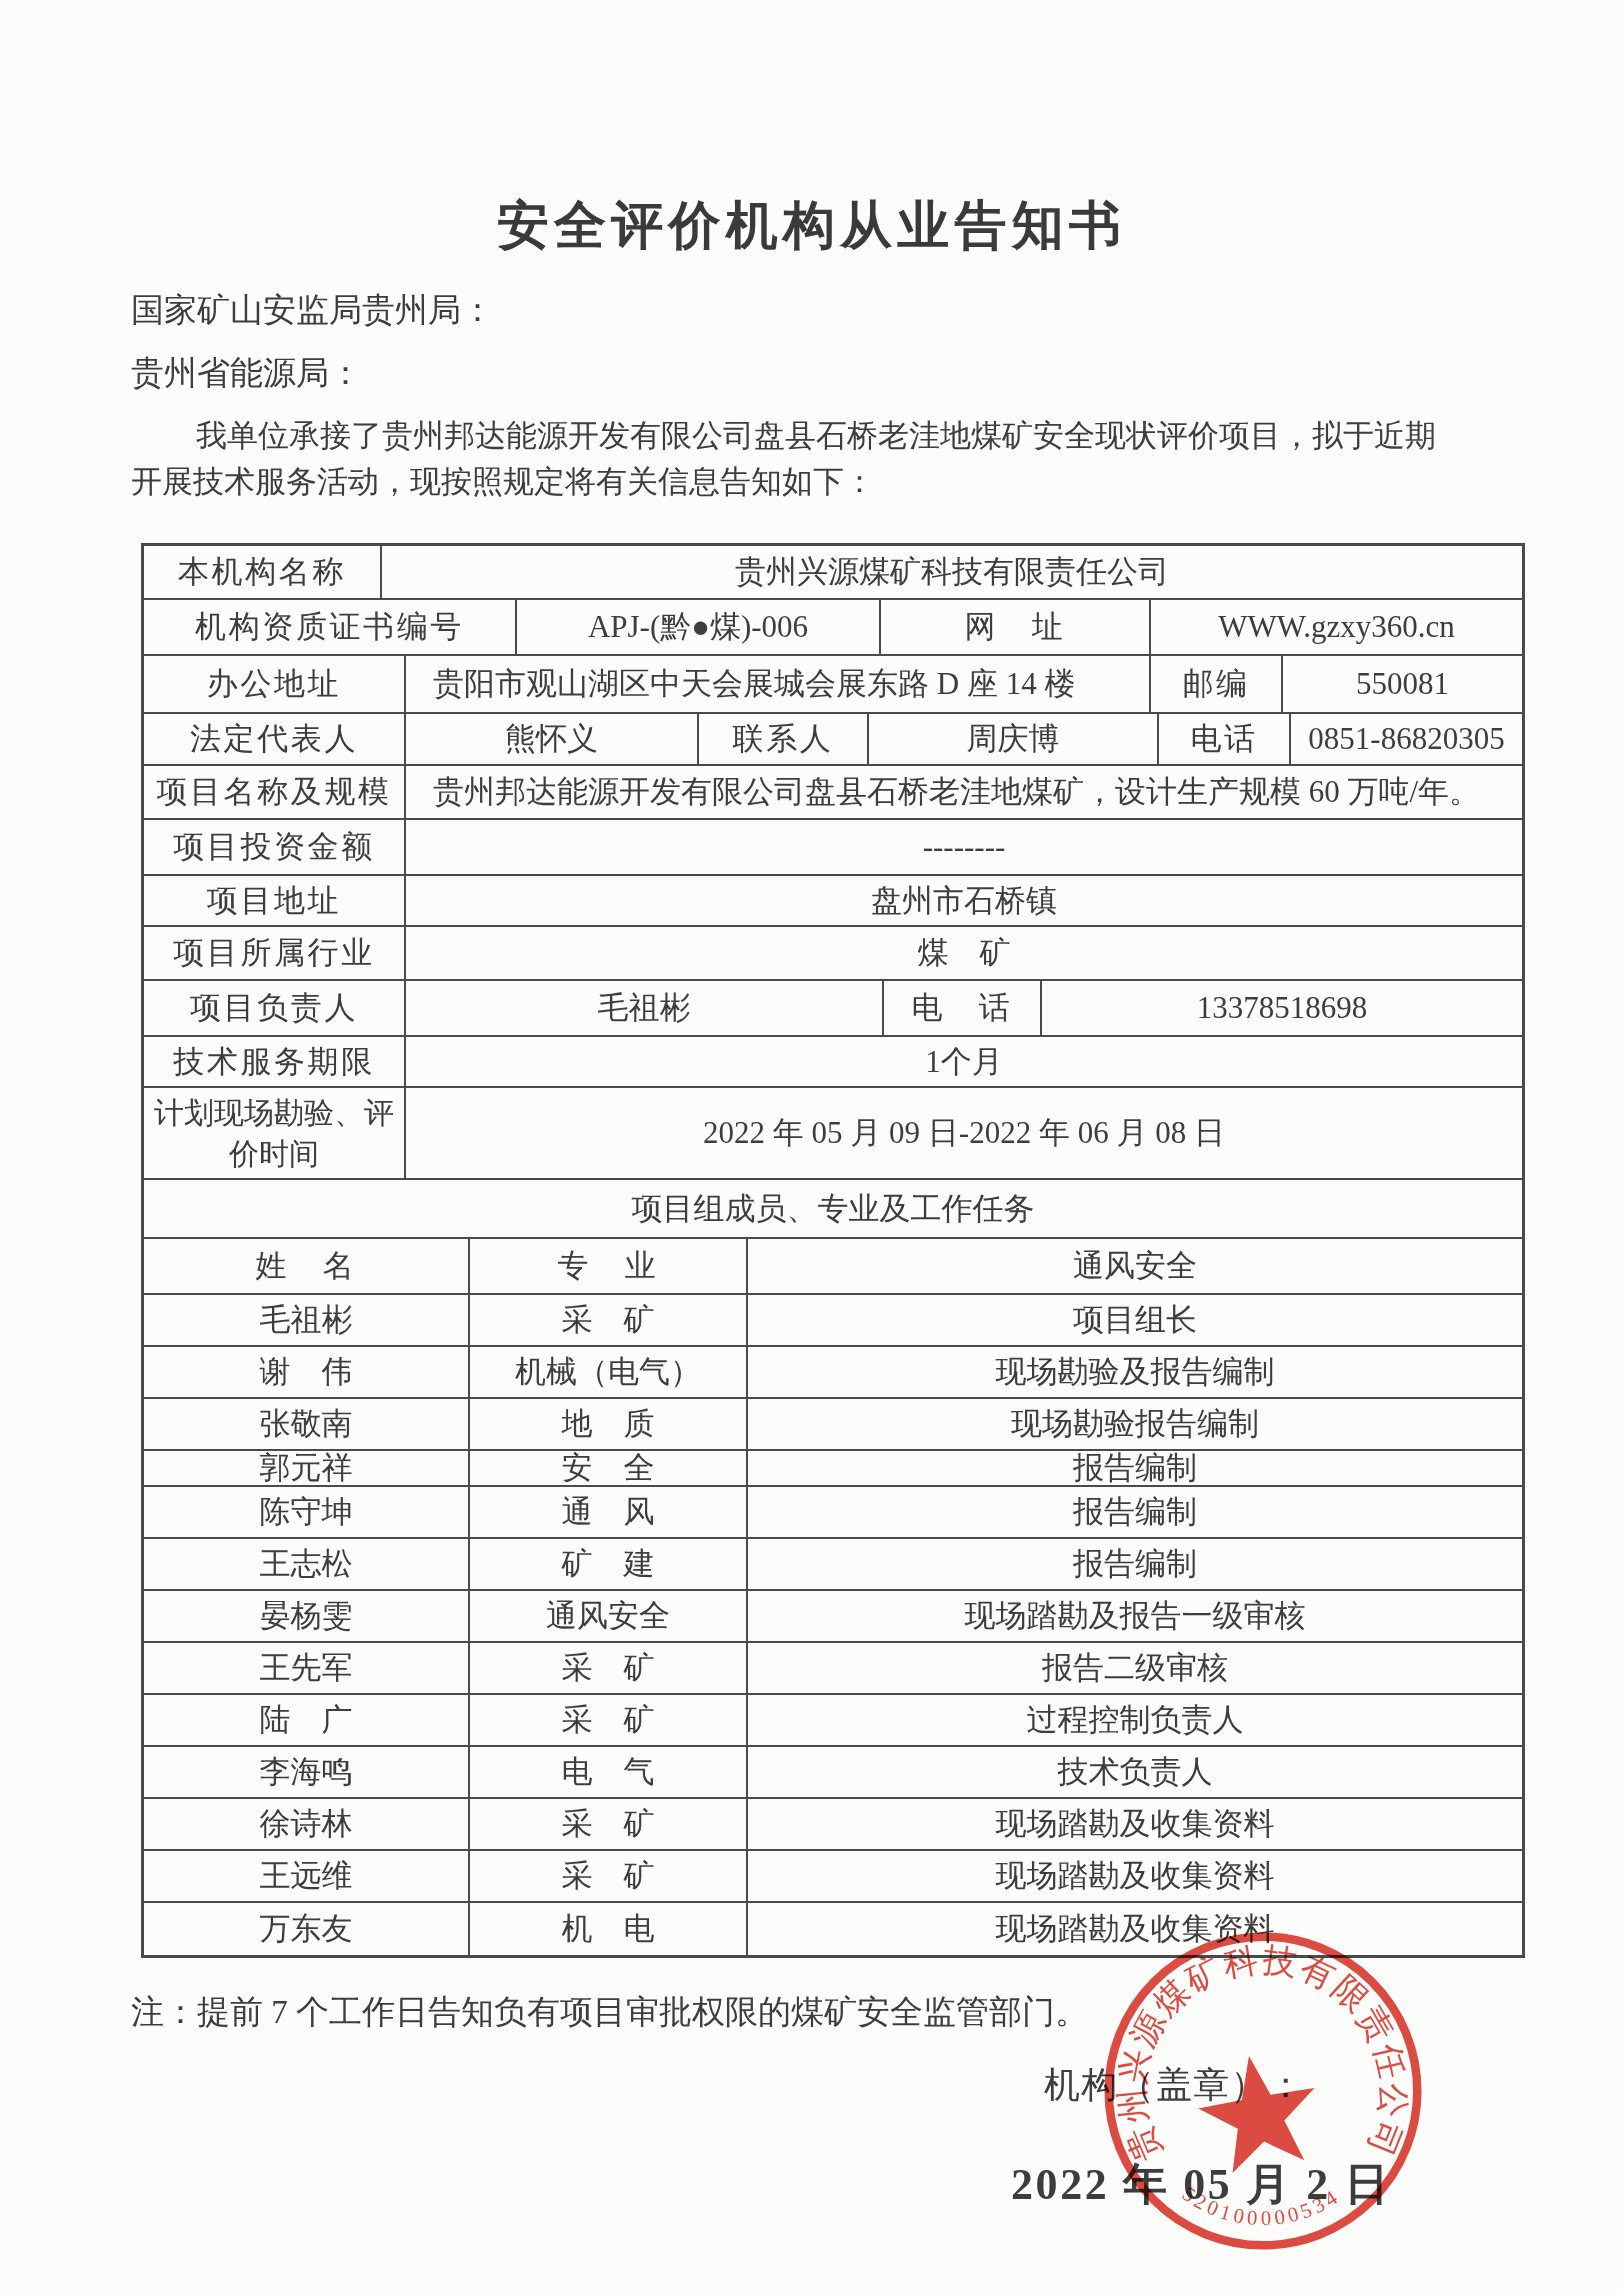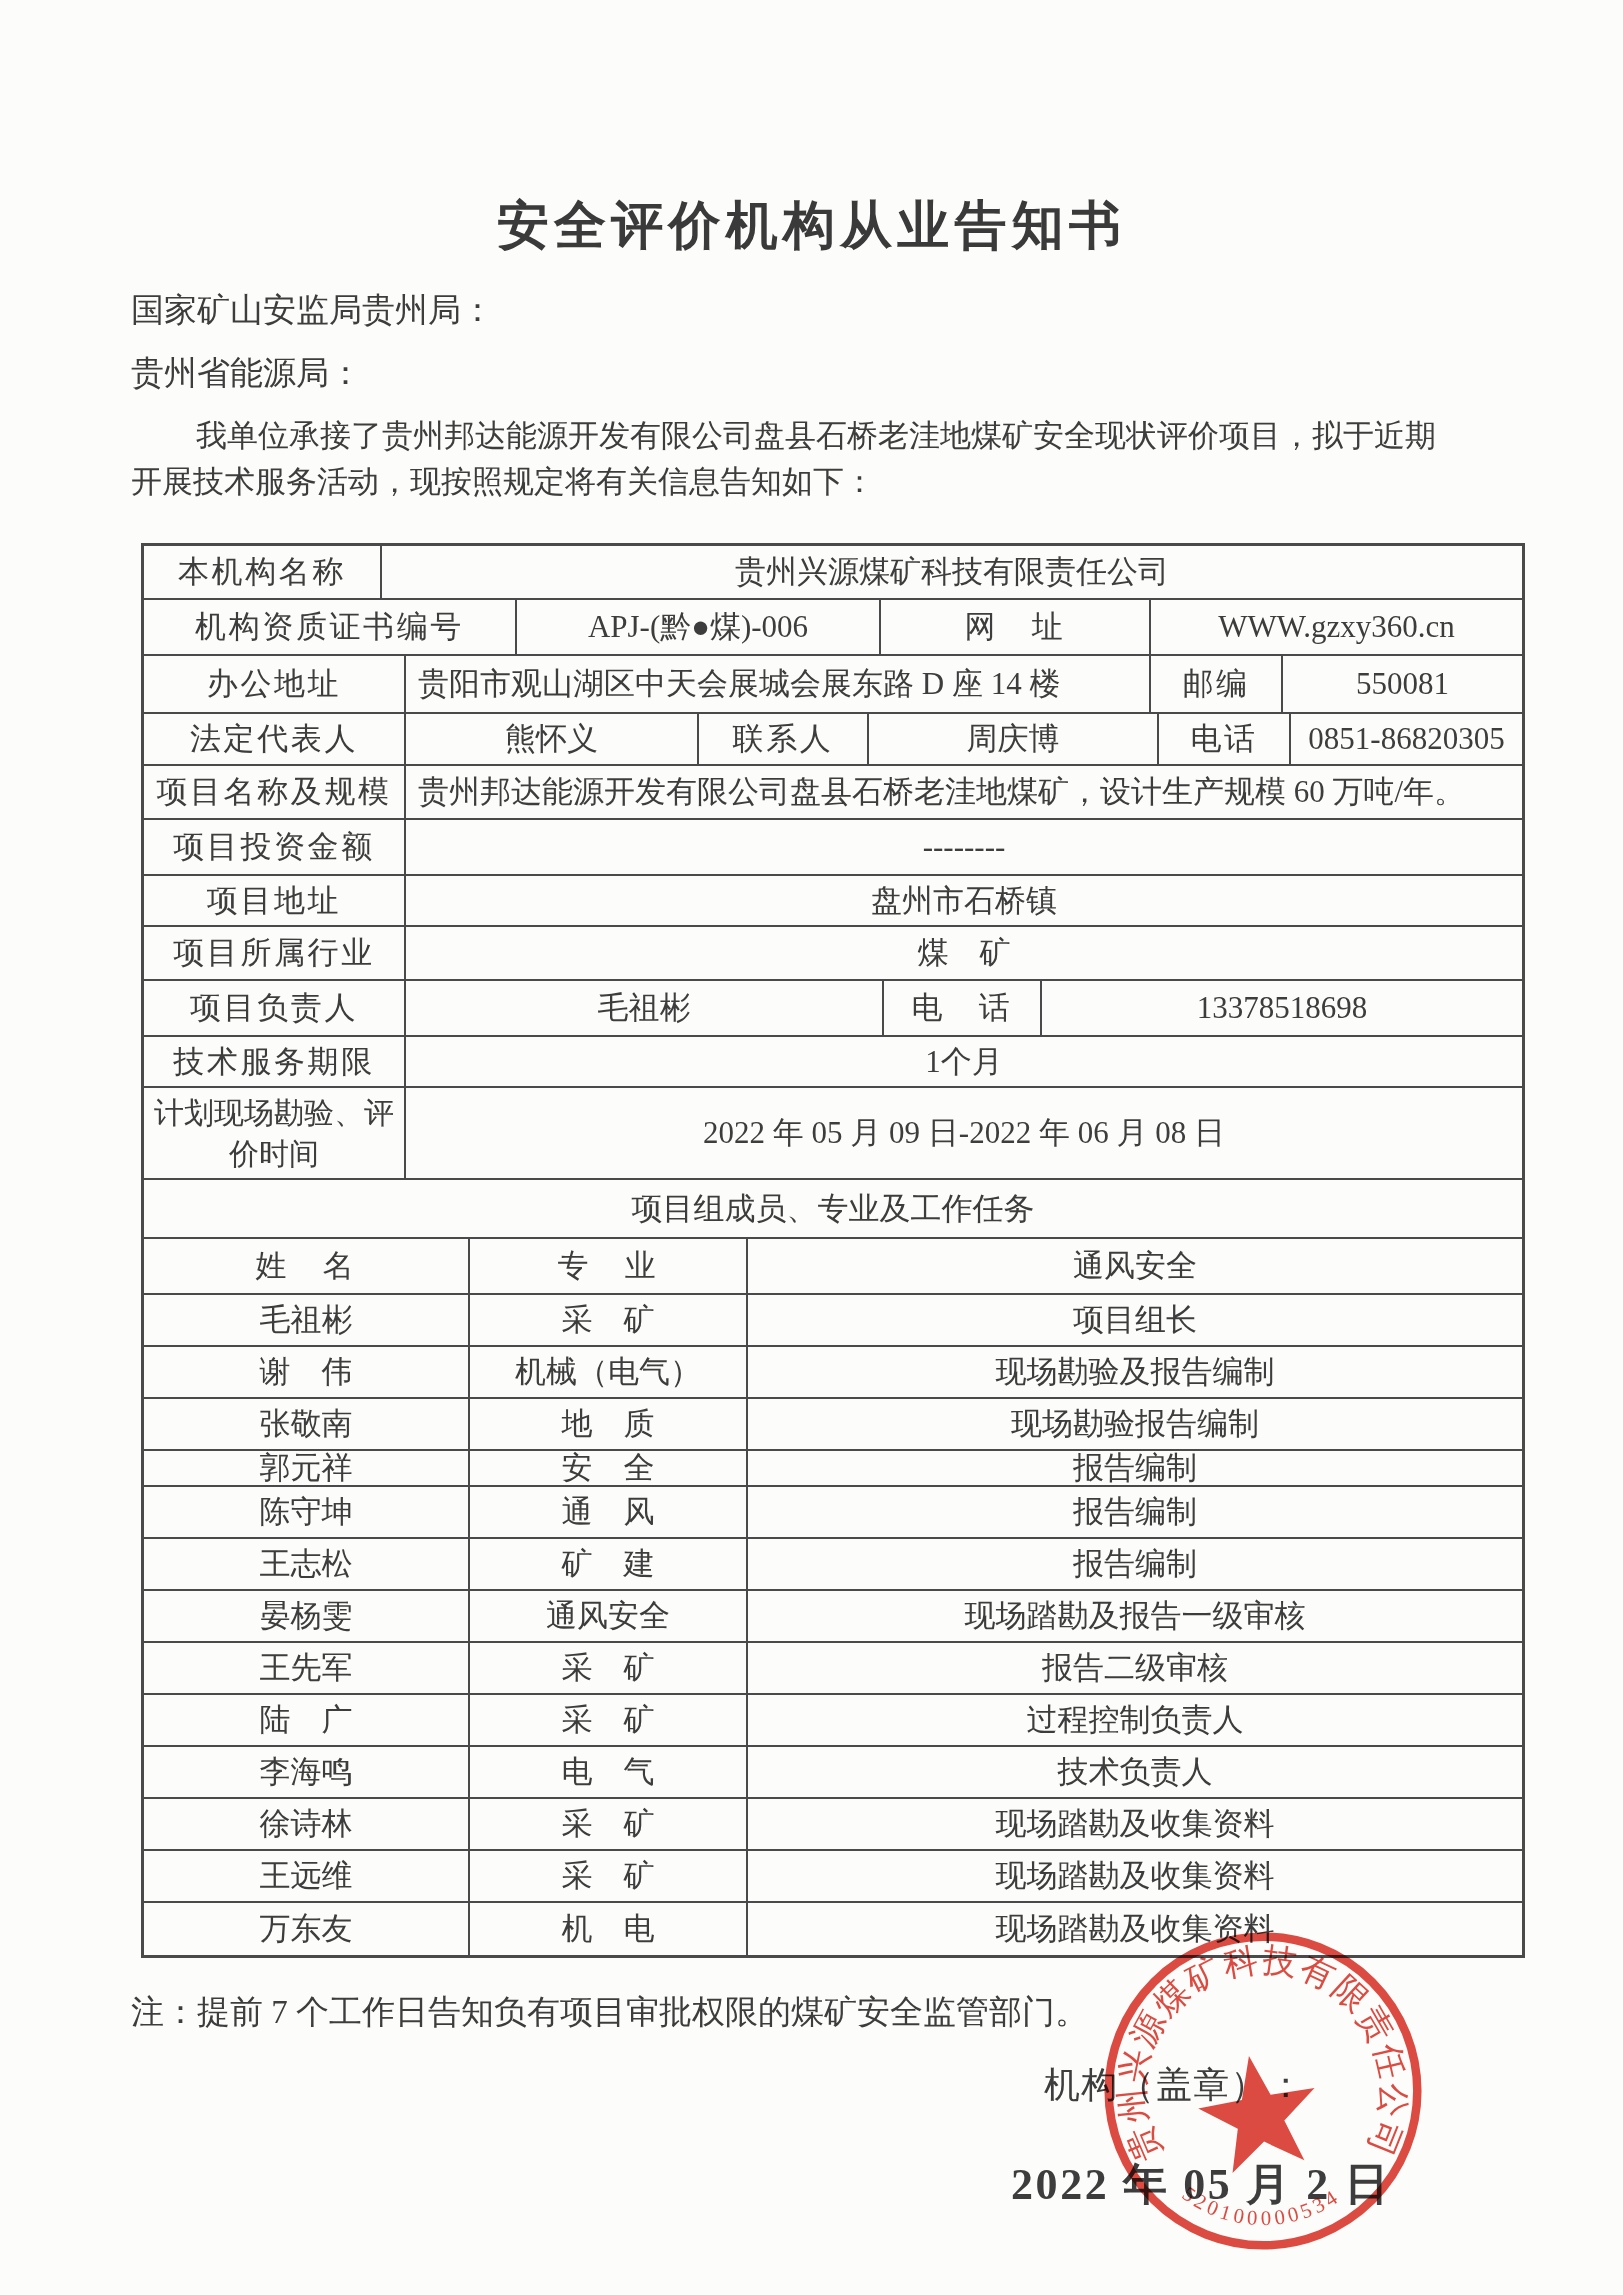--- a/index.html
+++ b/index.html
@@ -27,21 +27,21 @@
   .tr{display:flex;box-sizing:border-box;border-bottom:2.6px solid #4a4a4a;}
   .tr:last-child{border-bottom:none;}
   .td{
     box-sizing:border-box;border-right:2.6px solid #4a4a4a;
     display:flex;align-items:center;justify-content:center;
     font-size:31px;text-align:center;padding:2.6px 6.5px;overflow:hidden;
   }
   .td:last-child{border-right:none;}
   .lab{letter-spacing:2.6px;}
   .tight{letter-spacing:0;font-size:30px;white-space:normal;line-height:41px;}
-  .left{justify-content:flex-start;text-align:left;padding-left:12px;}
+  .left{justify-content:flex-start;text-align:left;padding-left:27px;}
 
   
   .note{left:131px;top:1990px;font-size:33px;}
   .sig-label{left:1044px;top:2061px;font-size:36px;letter-spacing:1.3px;}
   .sig-date{left:1011px;top:2155px;font-size:44px;letter-spacing:2.6px;font-weight:bold;}
 
   
   .seal{
     position:absolute;left:1093px;top:1921px;width:340px;height:340px;
     mix-blend-mode:multiply;opacity:.92;pointer-events:none;

